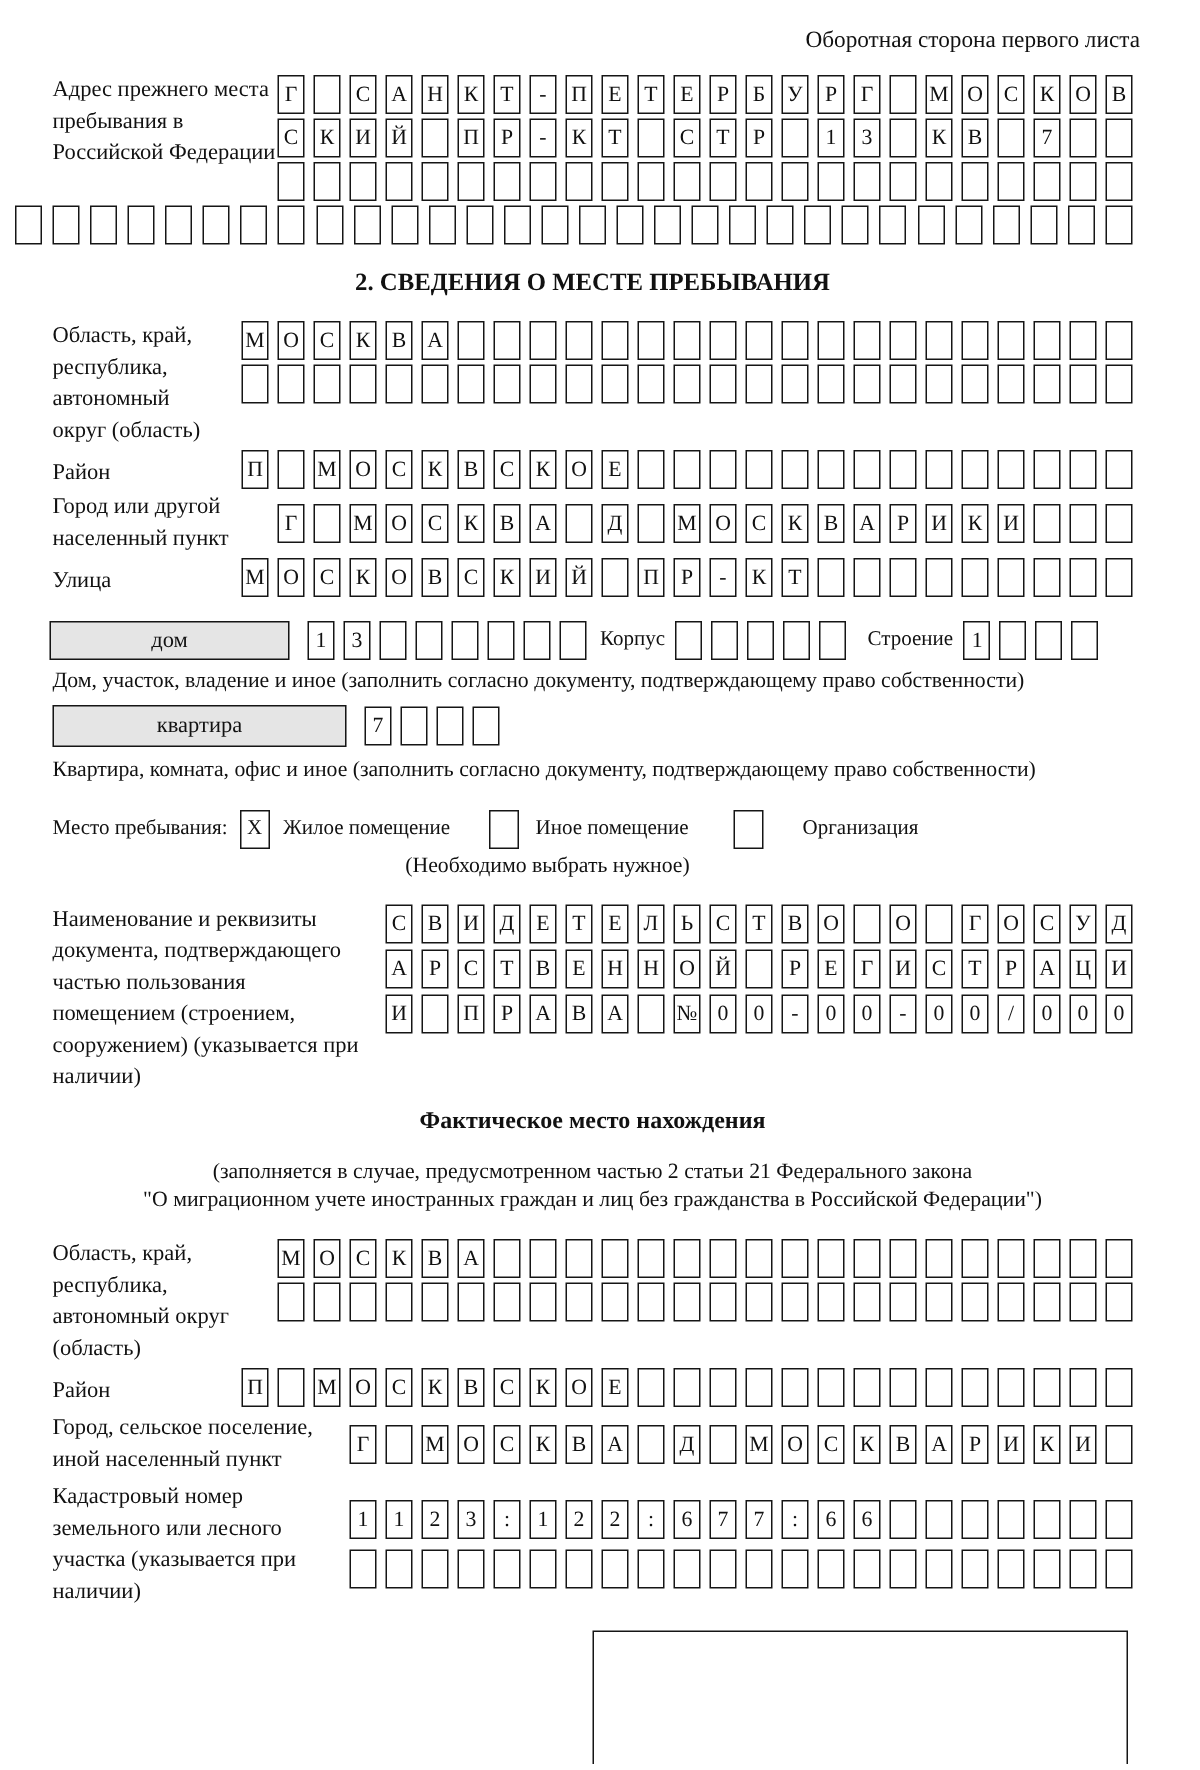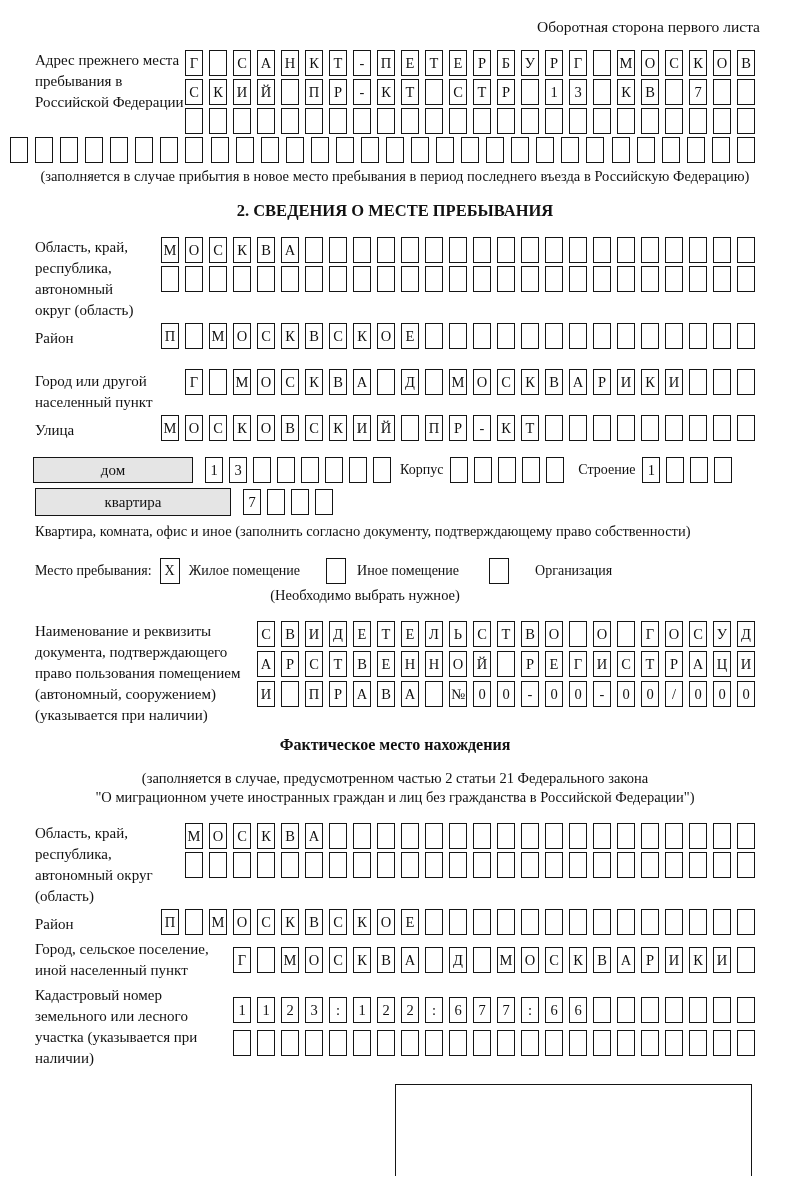--- a/index.html
+++ b/index.html
@@ -141,21 +141,20 @@
       <span class="cell"></span>
       <span class="cell"></span>
       <span class="cell"></span>
       <span class="cell"></span>
       <span class="cell"></span>
       <span class="cell"></span>
       <span class="cell"></span>
       <span class="cell"></span>
       <span class="cell"></span>
     </div>
-  <div class="note mt4">(заполняется в случае прибытия в новое место пребывания в период последнего въезда в Российскую Федерацию)</div>
 
   <div class="sec-title mt8">2. СВЕДЕНИЯ О МЕСТЕ ПРЕБЫВАНИЯ</div>
 
   <div class="row mt6">
     <div class="lbl" style="width:112px;">Область, край, республика, автономный округ (область)</div>
     <div class="cellwrap stack">
       <div class="cells">
           <span class="cell">М</span>
           <span class="cell">О</span>
           <span class="cell">С</span>
@@ -237,21 +236,21 @@
         <span class="cell"></span>
         <span class="cell"></span>
         <span class="cell"></span>
         <span class="cell"></span>
         <span class="cell"></span>
         <span class="cell"></span>
       </div>
   </div>
 
   <div class="row center mt2">
-    <div class="lbl" style="width:145px;margin-top:20px;">Город или другой населенный пункт</div>
+    <div class="lbl" style="width:145px;">Город или другой населенный пункт</div>
     <div class="cellwrap cells">
         <span class="cell">Г</span>
         <span class="cell"></span>
         <span class="cell">М</span>
         <span class="cell">О</span>
         <span class="cell">С</span>
         <span class="cell">К</span>
         <span class="cell">В</span>
         <span class="cell">А</span>
         <span class="cell"></span>
@@ -325,20 +324,21 @@
         <span class="cell"></span>
       </div>
     <div class="inline-lbl" style="margin:0 7px 0 14px;">Строение</div>
     <div class="cells">
         <span class="cell">1</span>
         <span class="cell"></span>
         <span class="cell"></span>
         <span class="cell"></span>
       </div>
   </div>
+  <div class="lbl mt4" style="font-size:14.5px;">Дом, участок, владение и иное (заполнить согласно документу, подтверждающему право собственности)</div>
 
   <div class="row center mt5">
     <div class="widebox" style="width:196px;height:28px;">квартира</div>
     <div class="cells" style="margin-left:12px;">
         <span class="cell">7</span>
         <span class="cell"></span>
         <span class="cell"></span>
         <span class="cell"></span>
       </div>
   </div>
@@ -349,21 +349,21 @@
     <div class="chk" style="margin-left:8px;">X</div>
     <div class="inline-lbl" style="margin-left:9px;">Жилое помещение</div>
     <div class="chk" style="margin-left:26px;"></div>
     <div class="inline-lbl" style="margin-left:11px;">Иное помещение</div>
     <div class="chk" style="margin-left:30px;"></div>
     <div class="inline-lbl" style="margin-left:26px;">Организация</div>
   </div>
   <div class="note mt2" style="width:420px;margin-left:120px;">(Необходимо выбрать нужное)</div>
 
   <div class="row mt6">
-    <div class="lbl" style="width:212px;">Наименование и реквизиты документа, подтверждающего право пользования помещением (автономный, сооружением) (указывается при наличии)</div>
+    <div class="lbl" style="width:212px;">Наименование и реквизиты документа, подтверждающего частью пользования помещением (строением, сооружением) (указывается при наличии)</div>
     <div class="cellwrap stack" style="gap:4px;">
       <div class="cells">
           <span class="cell">С</span>
           <span class="cell">В</span>
           <span class="cell">И</span>
           <span class="cell">Д</span>
           <span class="cell">Е</span>
           <span class="cell">Т</span>
           <span class="cell">Е</span>
           <span class="cell">Л</span>

